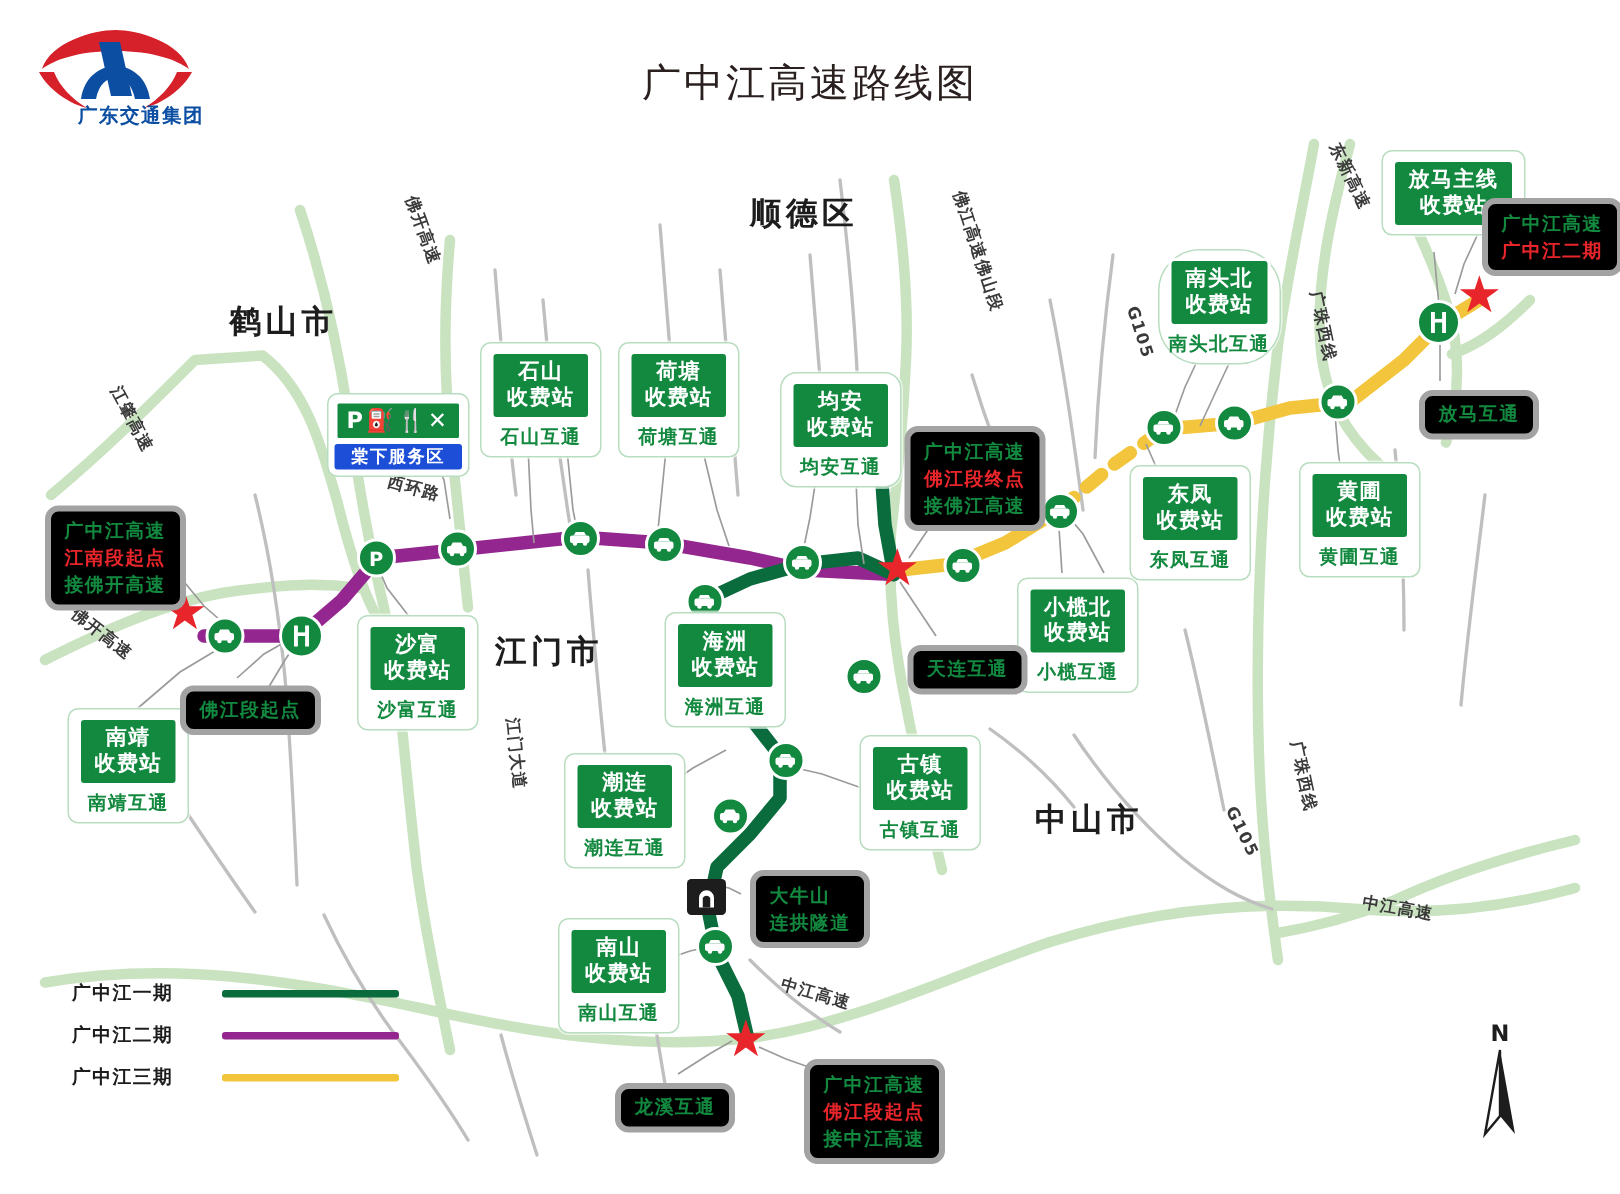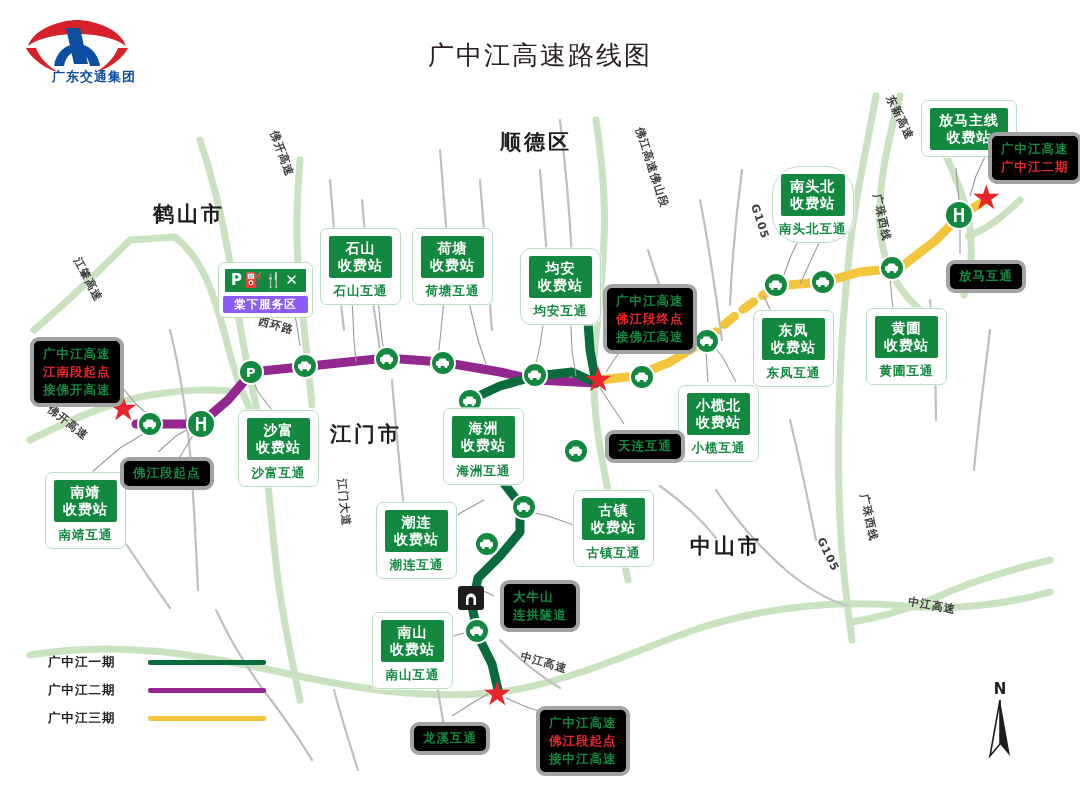--- a/index.html
+++ b/index.html
@@ -27,21 +27,21 @@
   .tollsign .plate span{display:block;color:#ffffff;font-size:14px;font-weight:bold;
      line-height:1.18;letter-spacing:1px;white-space:nowrap;}
   .tollsign .sub{margin-top:3px;text-align:center;color:#12893f;font-size:12.5px;
      font-weight:bold;letter-spacing:1px;white-space:nowrap;}
 
   
   .servsign{position:absolute;background:#ffffff;border:1px solid #b9ddc0;border-radius:7px;padding:4px;}
   .servsign .plate{background:#12893f;border:2px solid #ffffff;border-radius:3px;
      padding:3px 6px;text-align:center;}
   .servsign .glyphs{color:#fff;font-size:15px;font-weight:bold;letter-spacing:2px;line-height:1.1;}
-  .servsign .sub{margin-top:2px;text-align:center;background:#8b5cf6;color:#fff;
+  .servsign .sub{margin-top:2px;text-align:center;background:#1d4ed8;color:#fff;
      font-size:11.5px;font-weight:bold;letter-spacing:1px;padding:1px 3px;border-radius:2px;white-space:nowrap;}
 
   
   .callout{position:absolute;background:#000000;border:4px solid #a3a3a3;border-radius:9px;
      padding:4px 9px;color:#12893f;font-size:12.5px;font-weight:bold;letter-spacing:1px;white-space:nowrap;}
   .callout.multiline{line-height:1.45;text-align:left;}
   .callout .r{color:#e8252a;}
   .callout .g{color:#12893f;}
 
   

